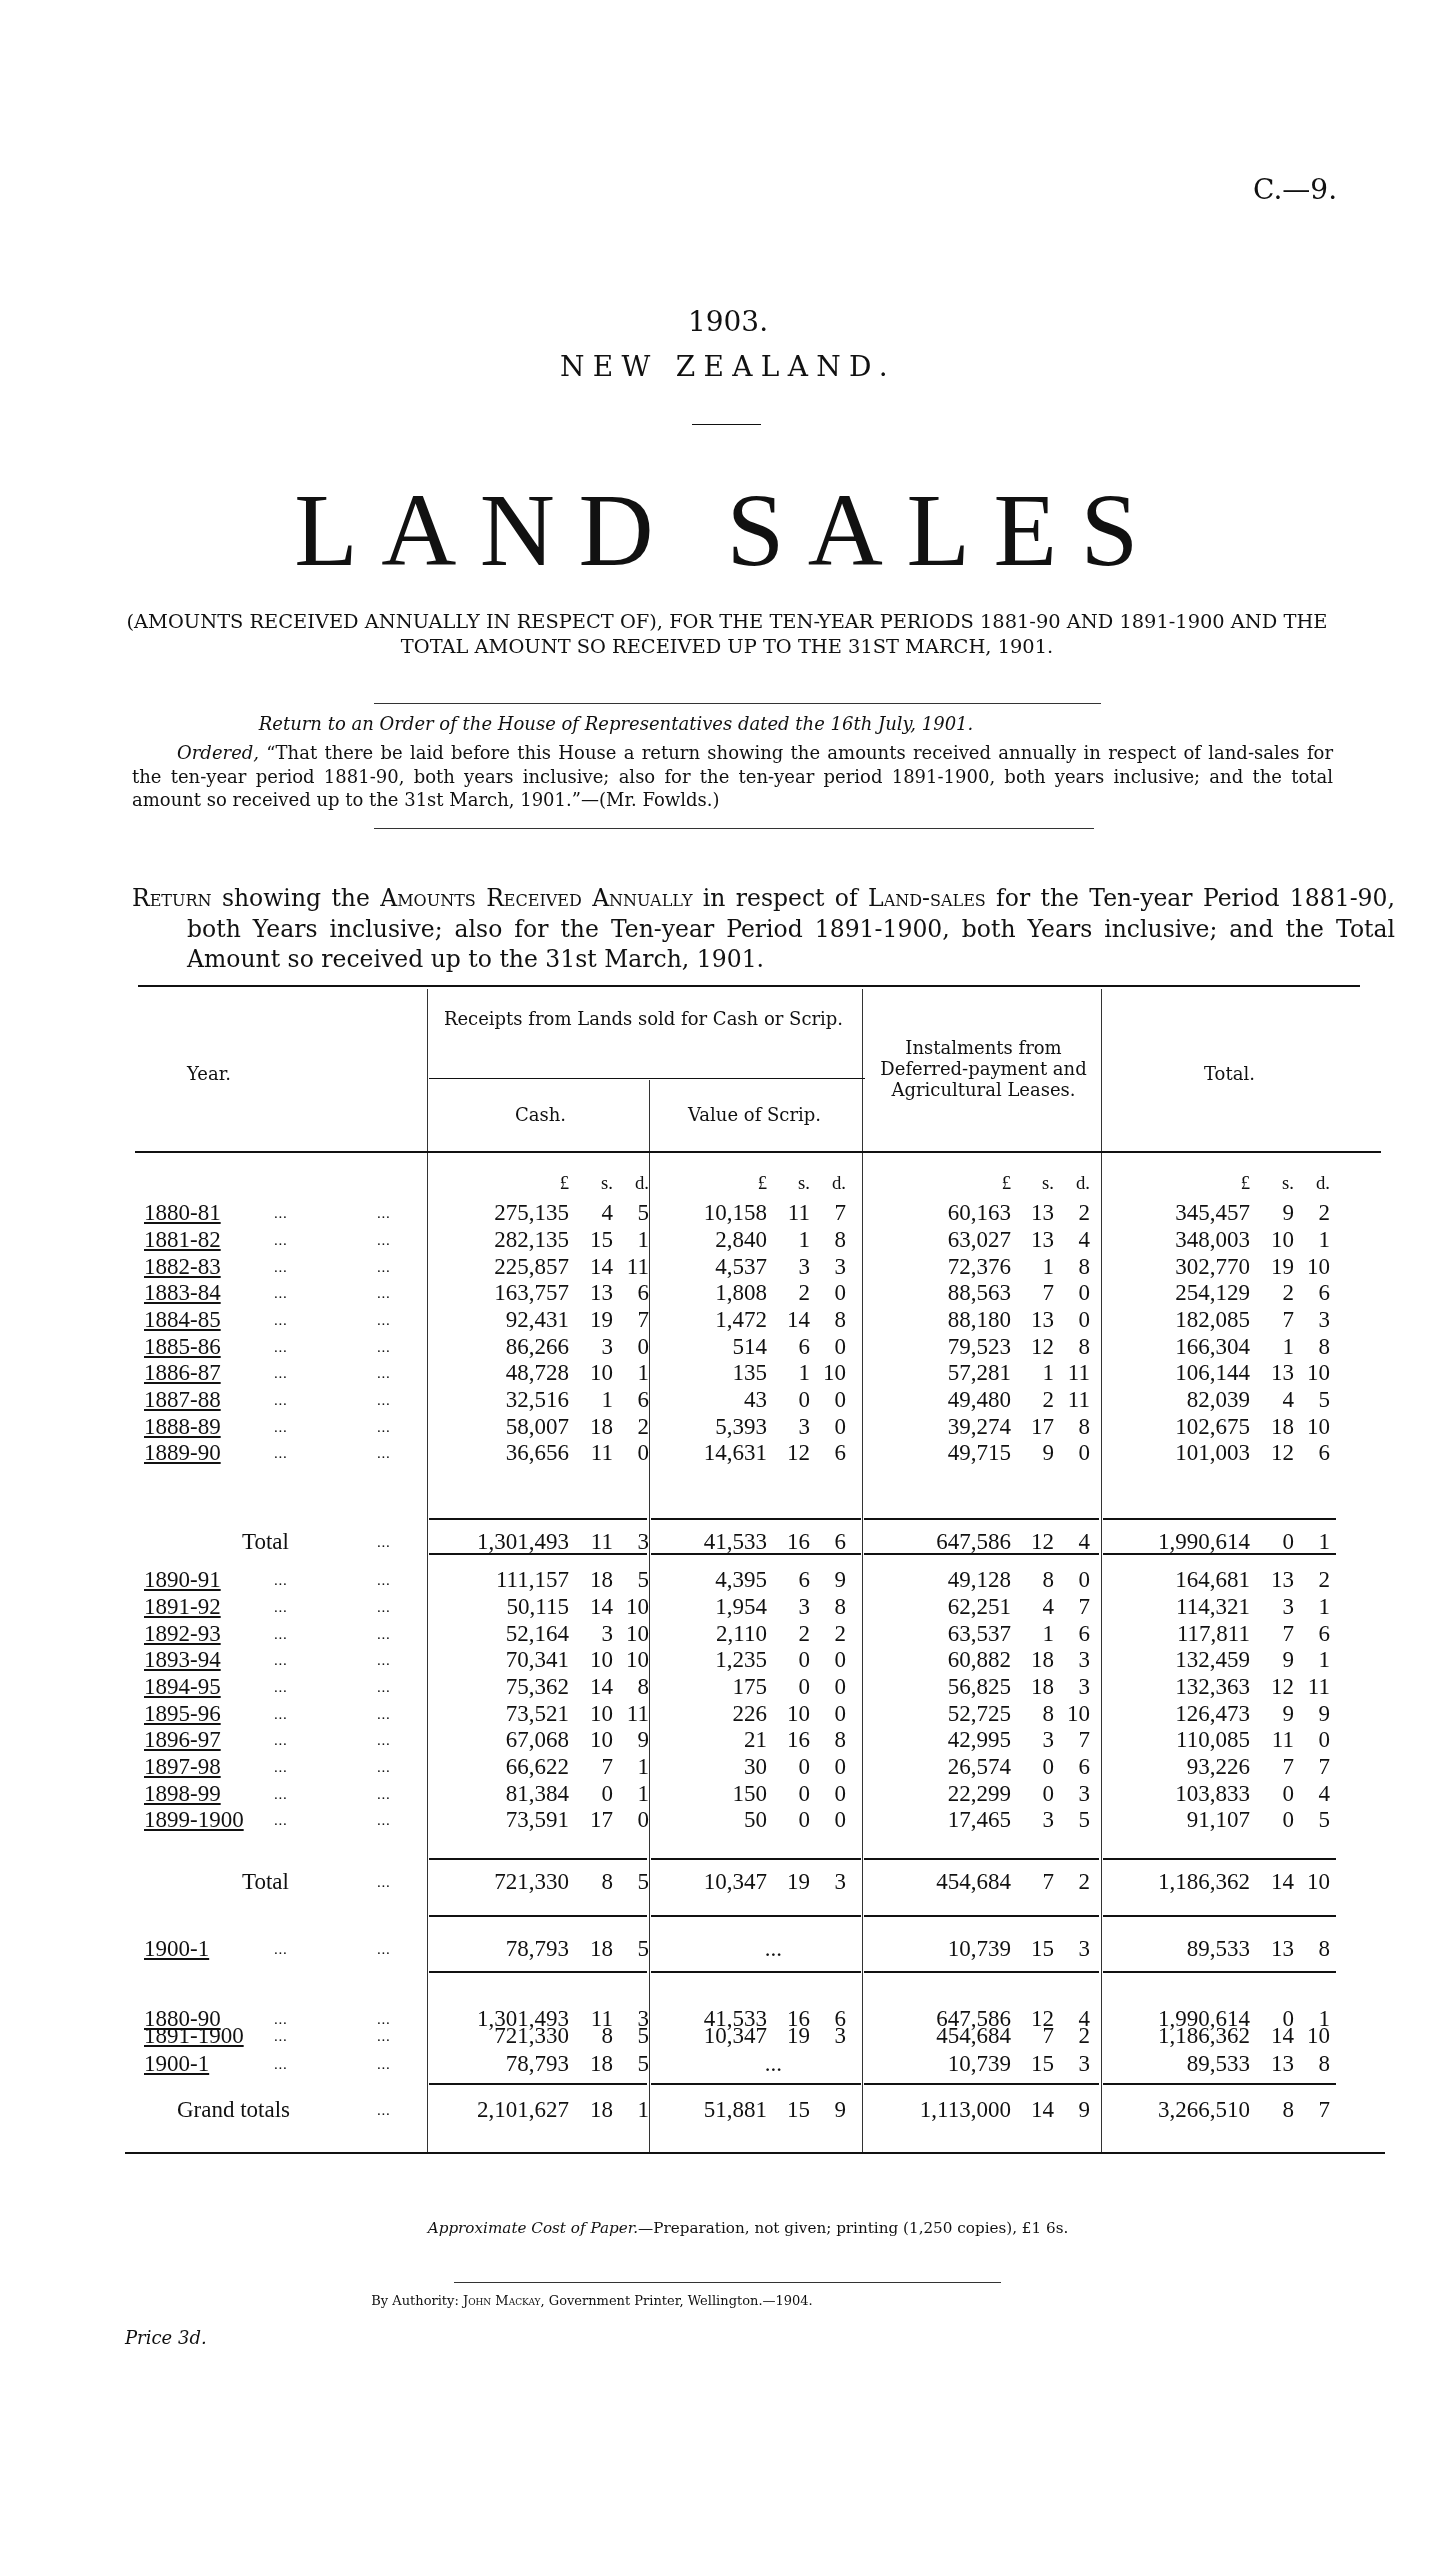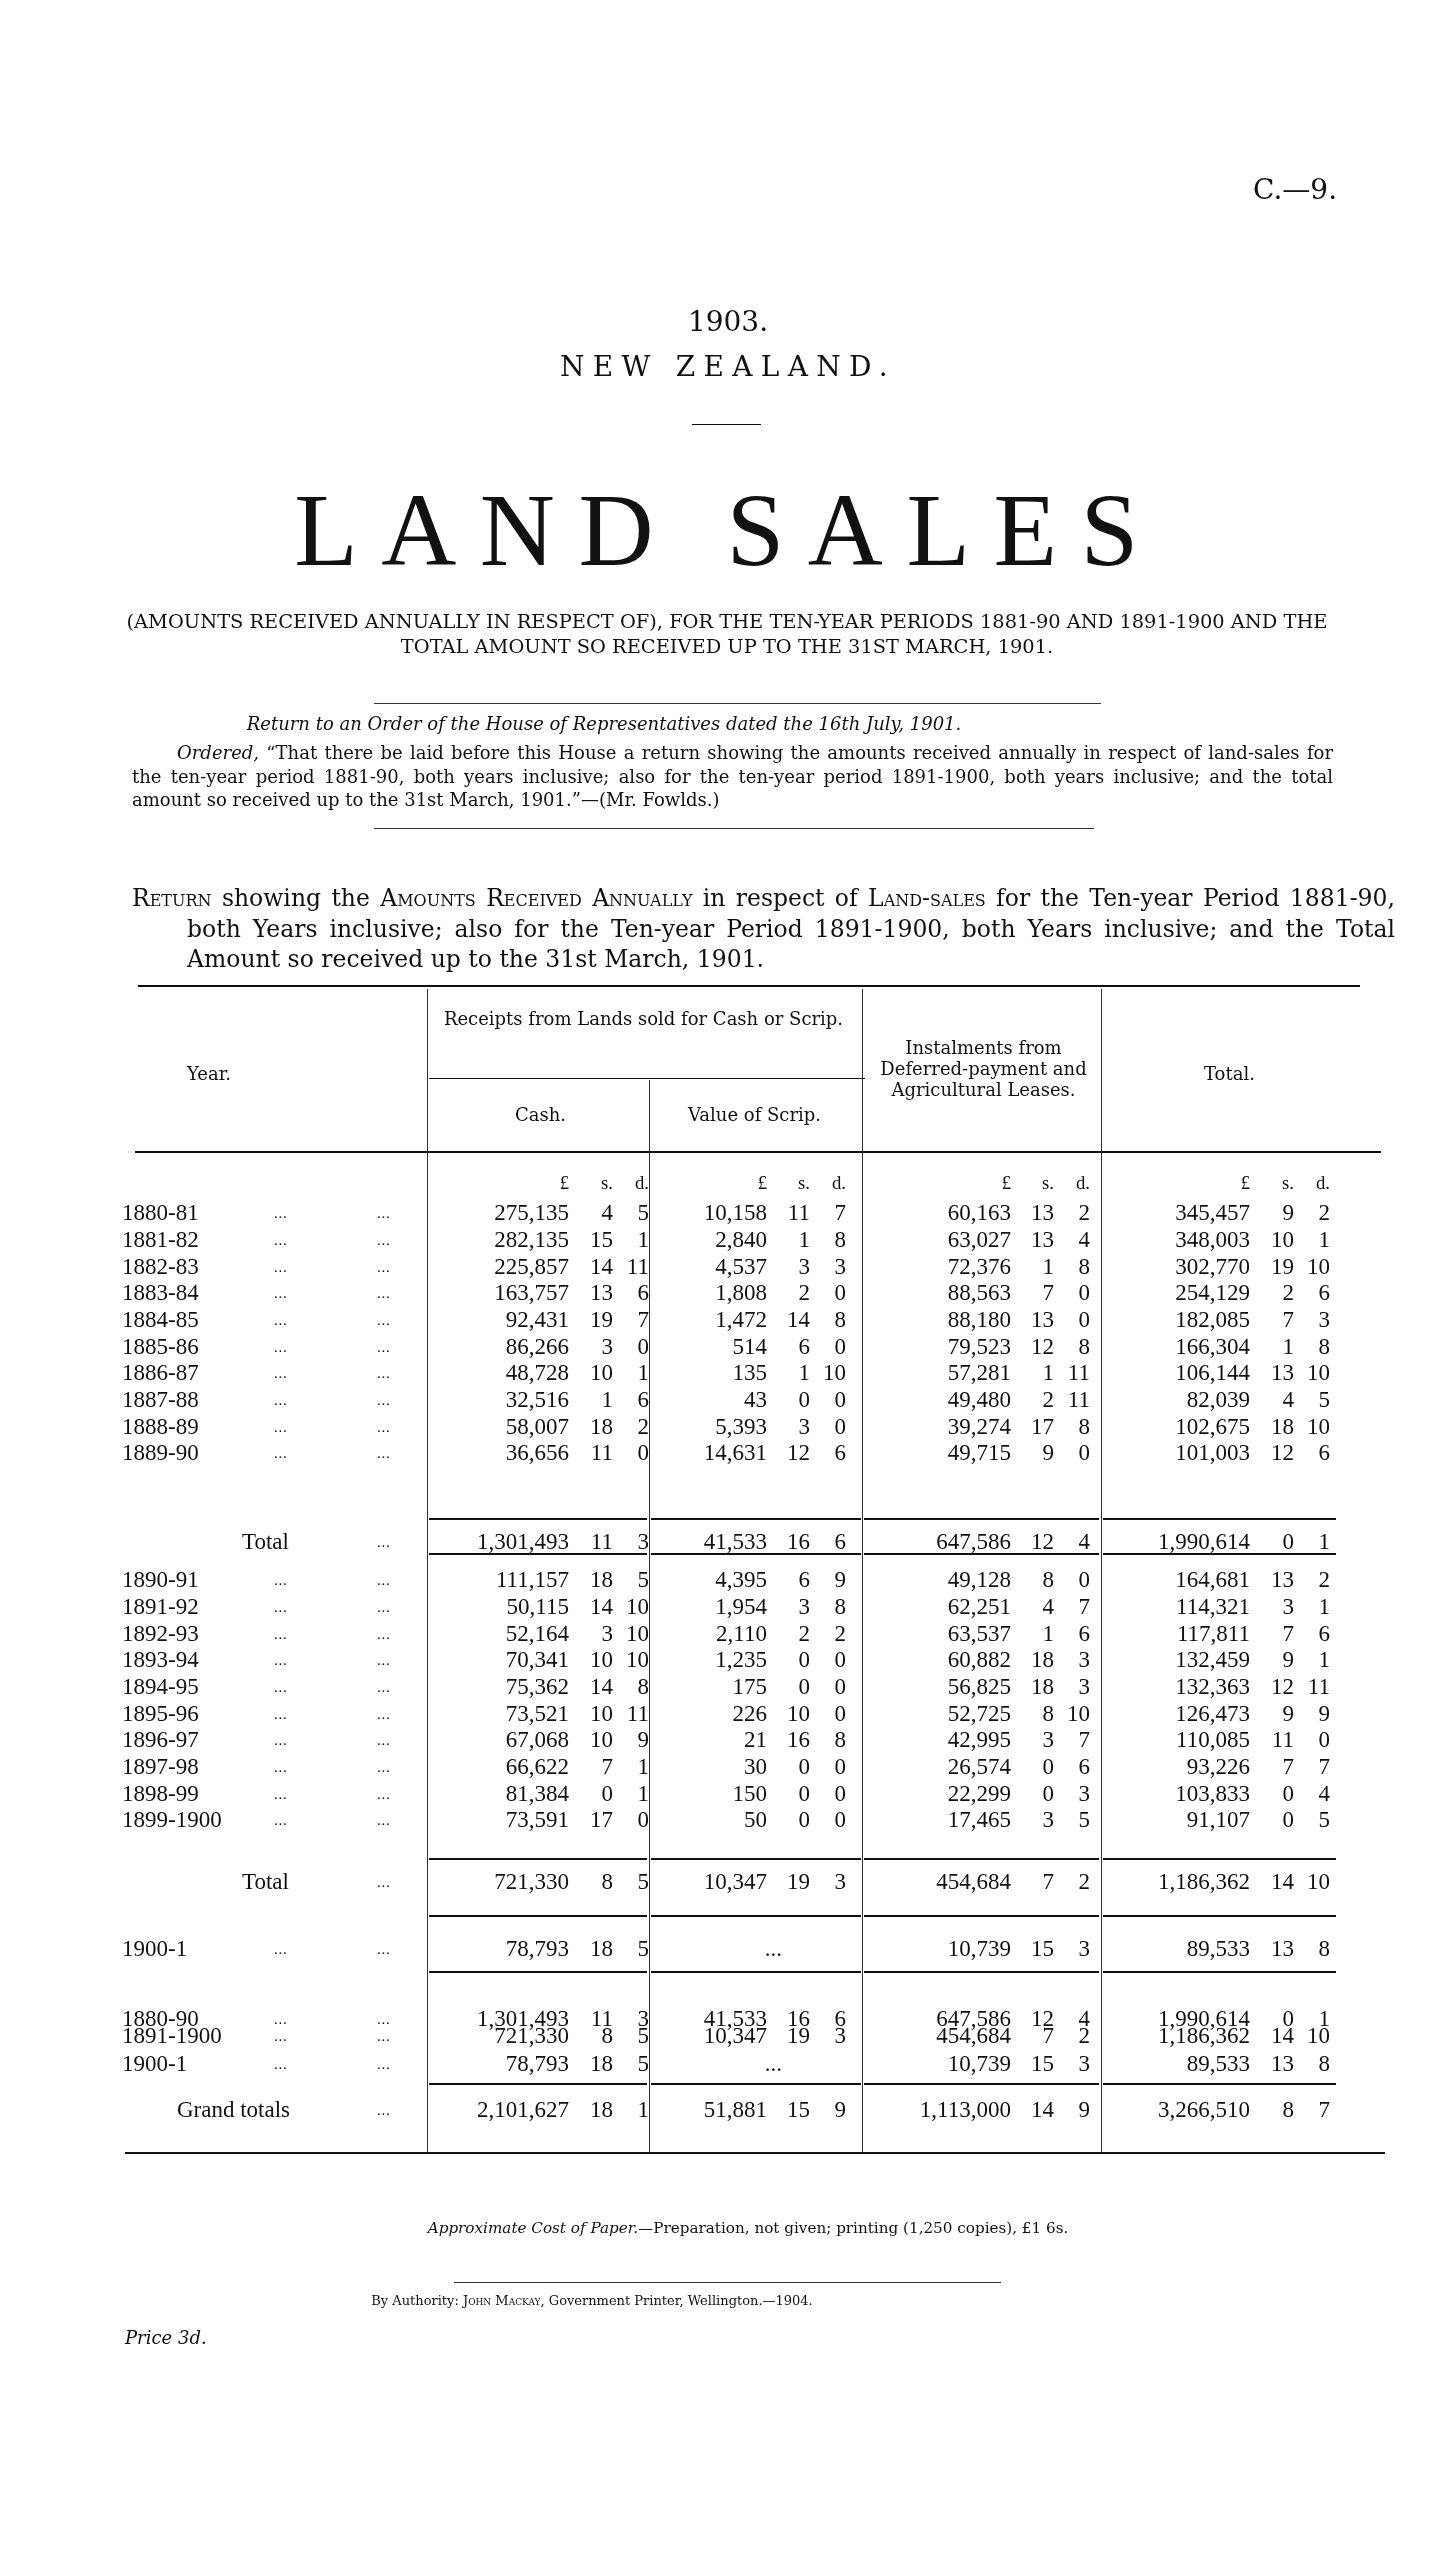--- a/index.html
+++ b/index.html
@@ -12,36 +12,36 @@
   .center { text-align: center; }
   .doc-code { top: 173px; left: 1253px; font-size: 28px; }
   .year { top: 305px; left: 0; width: 1456px; font-size: 28px; }
   .country { top: 350px; left: 0; width: 1456px; font-size: 28px; letter-spacing: 8.3px; }
   .rule-short { top: 424px; left: 692px; width: 69px; border-top: 1.4px solid #111; }
   .main-title { top: 478px; left: 0; width: 1456px; font-size: 104px; letter-spacing: 23.5px; font-family: "Liberation Serif", serif; line-height: 1; }
   .subtitle { top: 609px; left: 104px; width: 1246px; font-size: 19.4px; line-height: 25px; }
   .rule-thin { border-top: 0.7px solid #333; }
   .r1 { top: 703px; left: 374px; width: 727px; }
   .r2 { top: 828px; left: 374px; width: 720px; }
-  .order-title { top: 713px; left: 0; width: 1208px; font-size: 18px; font-style: italic; }
+  .order-title { top: 713px; left: 0; width: 1208px; font-size: 18px; font-style: italic; padding-left: 12px; }
   .order-body { top: 741px; left: 132px; width: 1201px; font-size: 18px; line-height: 23.5px; text-align: justify; text-indent: 45px; }
   .return-heading { top: 883px; left: 132px; width: 1208px; font-size: 23.5px; line-height: 30.5px; text-align: justify; padding-left: 55px; text-indent: -55px; }
   .sc { font-variant: small-caps; }
 
   
   .tbl-top { top: 985px; left: 138px; width: 1222px; border-top: 2.1px solid #111; }
   .tbl-head-bottom { top: 1151px; left: 135px; width: 1246px; border-top: 2.1px solid #111; }
   .tbl-bottom { top: 2152px; left: 125px; width: 1260px; border-top: 2.1px solid #111; }
   .vline { width: 0; border-left: 0.7px solid #333; }
   .hdr { font-size: 18px; line-height: 21px; }
   .sub-rule { top: 1078px; left: 429px; width: 436px; border-top: 1.4px solid #111; }
 
   .row { position: absolute; left: 0; width: 1456px; height: 28px; font-size: 23px; line-height: 28px; font-family: "Liberation Serif", serif; }
   .cell { position: absolute; top: 0; text-align: right; white-space: nowrap; }
-  .yr { left: 122px; text-align: left; }
+  .yr { left: 144px; text-align: left; text-decoration: underline; }
   .dots1 { left: 274px; font-size: 15.2px; letter-spacing: 0.7px; }
   .dots2 { left: 377px; font-size: 15.2px; letter-spacing: 0.7px; }
   .lbl { text-align: left; }
 
   
   .c1L { right: calc(1456px - 569px); }
   .c1S { right: calc(1456px - 613px); }
   .c1D { right: calc(1456px - 649px); }
   .c2L { right: calc(1456px - 767px); }
   .c2S { right: calc(1456px - 810px); }

